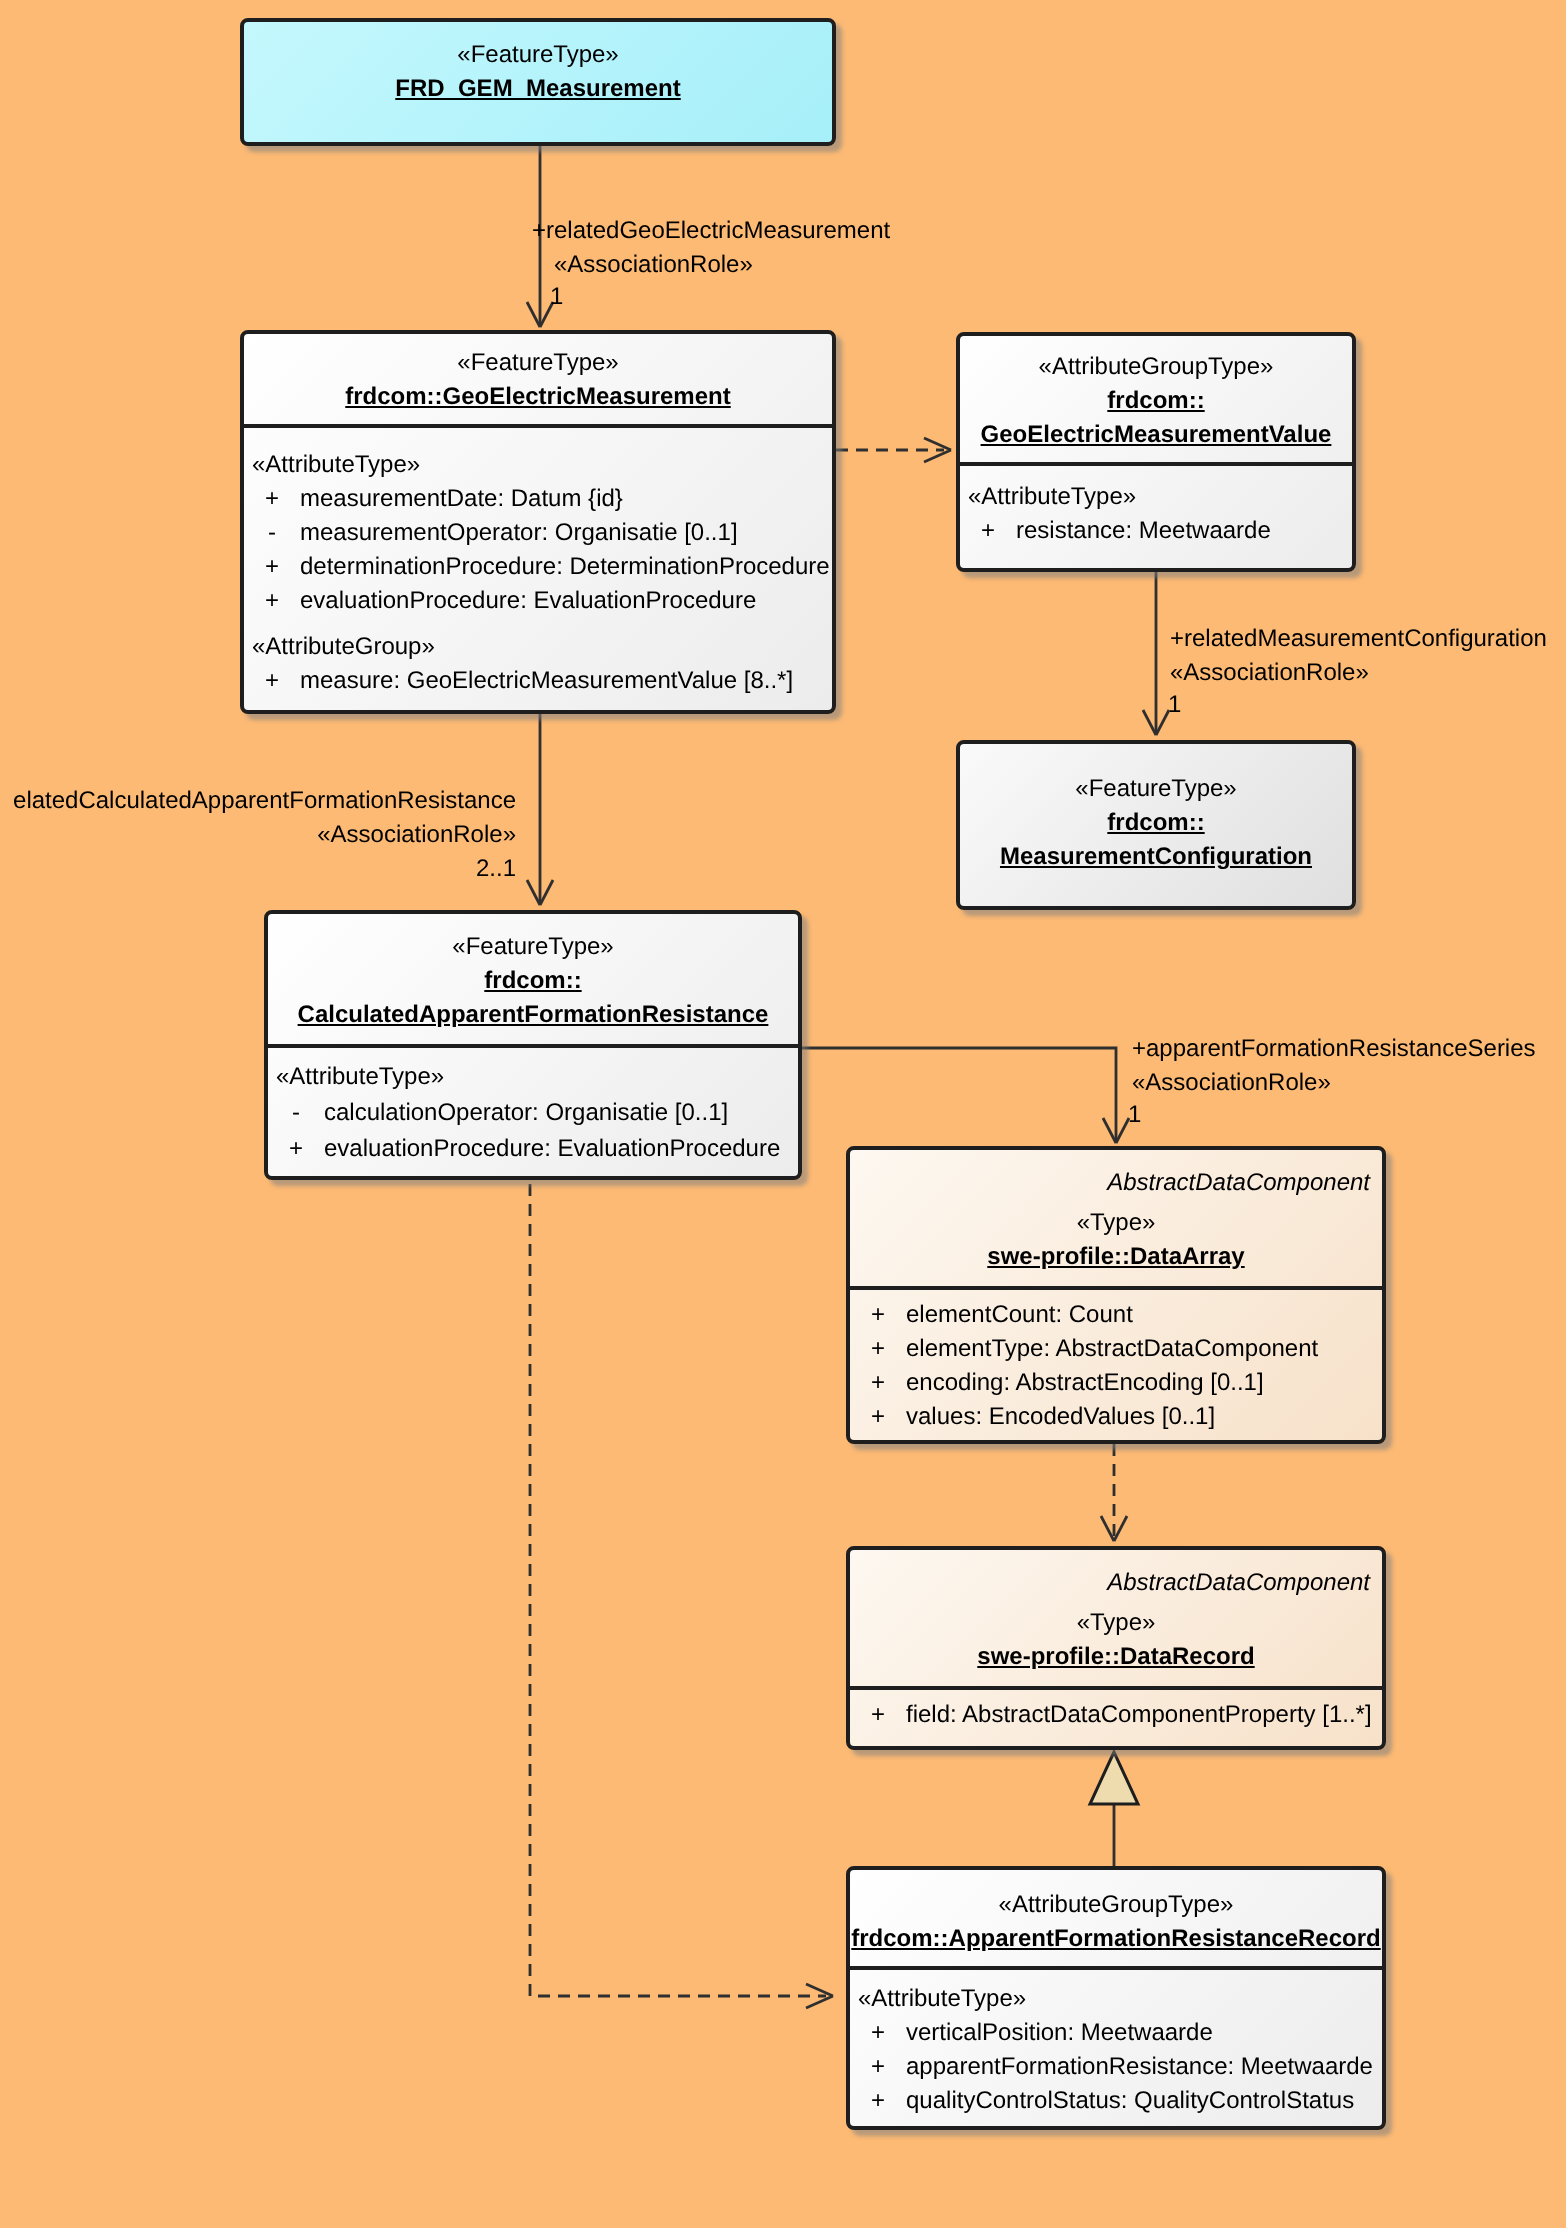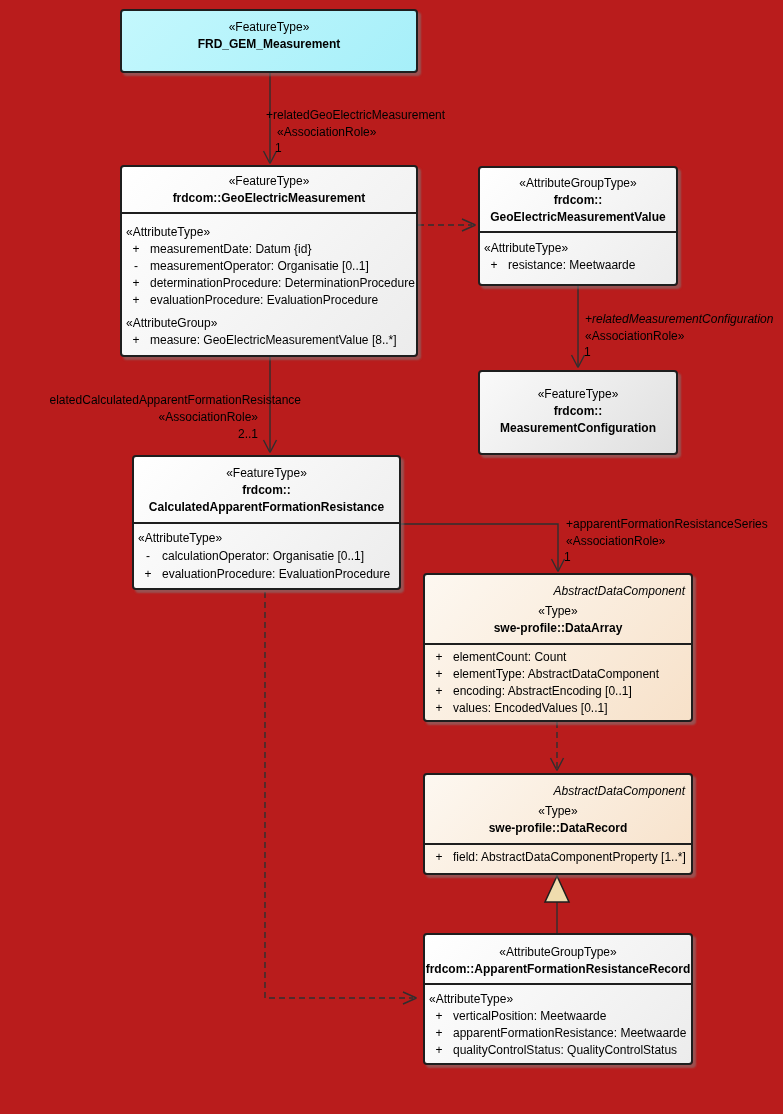--- a/index.html
+++ b/index.html
@@ -1,32 +1,32 @@
 <!DOCTYPE html>
 <html><head>
 <meta charset="utf-8">
 <style>
   html,body{margin:0;padding:0;background:#ffffff;}
   #canvas{
     position:relative;width:783px;height:1114px;overflow:hidden;
-    font-family:"Liberation Sans",sans-serif;font-size:12px;color:#000;background:#b91c1c;
+    font-family:"Liberation Sans",sans-serif;font-size:12px;color:#000;background:#fdba74;
   }
   svg.wires{position:absolute;left:0;top:0;pointer-events:none;}
   .node{
     position:absolute;box-sizing:border-box;
     border:2px solid #1e1e1e;border-radius:4px;
     box-shadow:3px 3px 2px rgba(125,125,125,.55);
     background:linear-gradient(135deg,#ffffff 0%,#ececec 100%);
   }
   .node.cyan{background:linear-gradient(135deg,#c4f8fd 0%,#a6eff9 100%);}
   .node.gray{background:linear-gradient(135deg,#fafafa 0%,#dfdfdf 100%);}
   .node.peach{background:linear-gradient(135deg,#fdf8f1 0%,#f7e1c9 100%);}
   .hdr{text-align:center;line-height:17px;position:relative;}
   .hdr .st{display:block;}
-  .hdr .nm{display:block;font-weight:bold;white-space:nowrap;}
+  .hdr .nm{display:block;font-weight:bold;white-space:nowrap;text-decoration:underline;}
   .parent-lbl{position:absolute;top:9px;right:6px;font-style:italic;white-space:nowrap;}
   .body{border-top:2px solid #1e1e1e;line-height:17px;}
   .ah{padding-left:4px;}
   .row{display:flex;}
   .row .vis{width:12px;flex:none;text-align:center;margin-left:8px;}
   .row .txt{white-space:nowrap;padding-left:8px;}
   .gap{height:6px;}
   .lbl{position:absolute;white-space:nowrap;line-height:14px;}
   .lbl.right{text-align:right;}
   
@@ -49,24 +49,24 @@
   #n-drec{left:423px;top:773px;width:270px;height:102px;}
   #n-drec .hdr{padding-top:28px;height:40px;}
   #n-drec .body{padding-top:4px;}
   #n-afrrec{left:423px;top:933px;width:270px;height:132px;}
   #n-afrrec .hdr{padding-top:9px;height:39px;}
   #n-afrrec .body{padding-top:6px;}
   
   #l-relgeo-role{left:266px;top:108px;}
   #l-relgeo-st{left:277px;top:125px;}
   #l-relgeo-mult{left:275px;top:141px;}
-  #l-rmc-role{left:585px;top:312px;font-style:italic;}
+  #l-rmc-role{left:585px;top:312px;}
   #l-rmc-st{left:585px;top:329px;}
   #l-rmc-mult{left:584px;top:345px;}
-  #l-rcafr-role{left:0px;top:393px;width:258px;padding-left:43px;}
+  #l-rcafr-role{left:0px;top:393px;width:258px;}
   #l-rcafr-st{left:0px;top:410px;width:258px;}
   #l-rcafr-mult{left:0px;top:427px;width:258px;}
   #l-afrs-role{left:566px;top:517px;}
   #l-afrs-st{left:566px;top:534px;}
   #l-afrs-mult{left:564px;top:550px;}
 </style>
 </head>
 <body>
 
 <div id="canvas">

